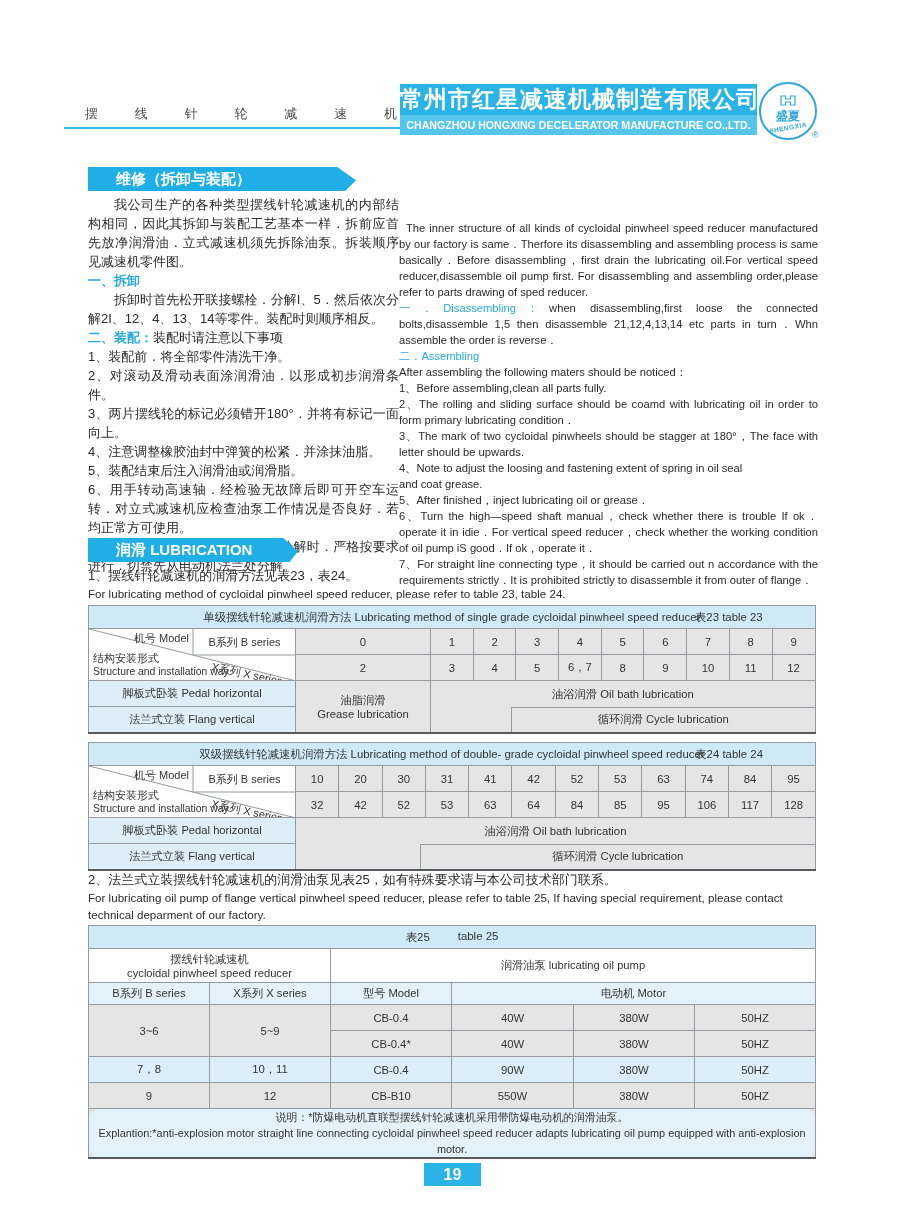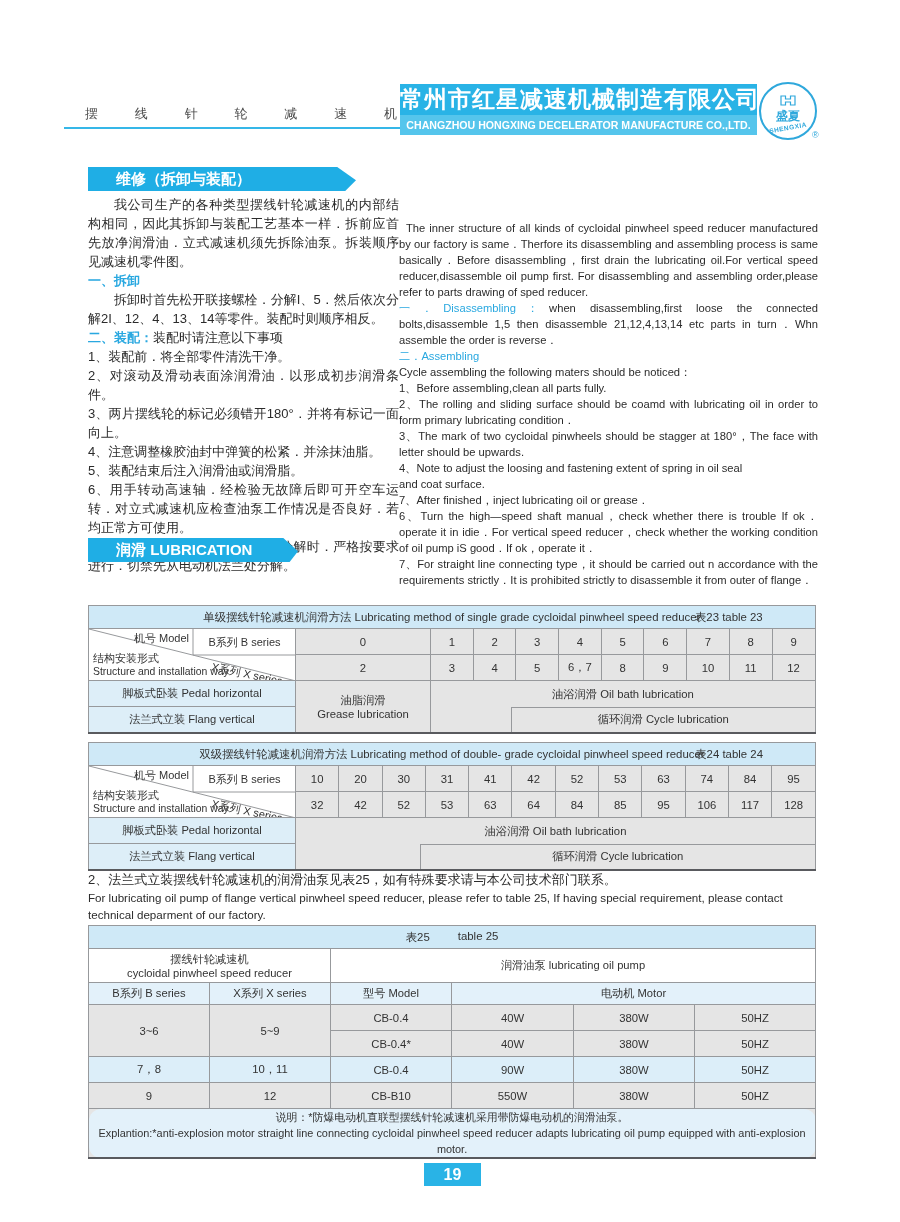--- a/index.html
+++ b/index.html
@@ -97,33 +97,37 @@
     <p>4、注意调整橡胶油封中弹簧的松紧．并涂抹油脂。</p>
     <p>5、装配结束后注入润滑油或润滑脂。</p>
     <p>6、用手转动高速轴．经检验无故障后即可开空车运转．对立式减速机应检查油泵工作情况是否良好．若均正常方可使用。</p>
     <p>7、对带直联型电机的减速机进行分解时．严格按要求进行．切禁先从电动机法兰处分解。</p>
   </div>
 
   <div class="en-col">
     <p class="indent-sm">The inner structure of all kinds of cycloidal pinwheel speed reducer manufactured by our factory is same．Therfore its disassembling and assembling process is same basically．Before disassembling，first drain the lubricating oil.For vertical speed reducer,disassemble oil pump first. For disassembling and assembling order,please refer to parts drawing of sped reducer.</p>
     <p><span class="blue">一．Disassembling：</span><span>when disassembling,first loose the connected bolts,disassemble 1,5 then disassemble 21,12,4,13,14 etc parts in turn．Whn assemble the order is reverse．</span></p>
     <p class="blue">二．Assembling</p>
-    <p>Cycle assembling the following maters should be noticed：</p>
+    <p>After assembling the following maters should be noticed：</p>
     <p>1、Before assembling,clean all parts fully.</p>
     <p>2、The rolling and sliding surface should be coamd with lubricating oil in order to form primary lubricating condition．</p>
     <p>3、The mark of two cycloidal pinwheels should be stagger at 180°，The face with letter should be upwards.</p>
     <p>4、Note to adjust the loosing and fastening extent of spring in oil seal</p>
-    <p>and coat surface.</p>
-    <p>7、After finished，inject lubricating oil or grease．</p>
+    <p>and coat grease.</p>
+    <p>5、After finished，inject lubricating oil or grease．</p>
     <p>6、Turn the high—speed shaft manual，check whether there is trouble If ok．operate it in idie．For vertical speed reducer，check whether the working condition of oil pump iS good．If ok，operate it．</p>
     <p>7、For straight line connecting type，it should be carried out n accordance with the requirements strictly．It is prohibited strictly to disassemble it from outer of flange．</p>
   </div>
 
   <div class="badge" style="left:88px;top:538px;width:182px;">润滑 LUBRICATION</div>
 
+  <div class="note-block" style="top:567px;">
+    <div class="note-cn">1、摆线针轮减速机的润滑方法见表23，表24。</div>
+    <div class="note-en">For lubricating method of cycloidal pinwheel speed reducer, please refer to table 23, table 24.</div>
+  </div>
 
   <table class="tb" style="top:605px;">
     <colgroup>
       <col style="width:104px">
         <col style="width:103px">
         <col style="width:135px">
       <col style="width:42.7px">
         <col style="width:42.7px">
         <col style="width:42.7px">
         <col style="width:42.7px">

